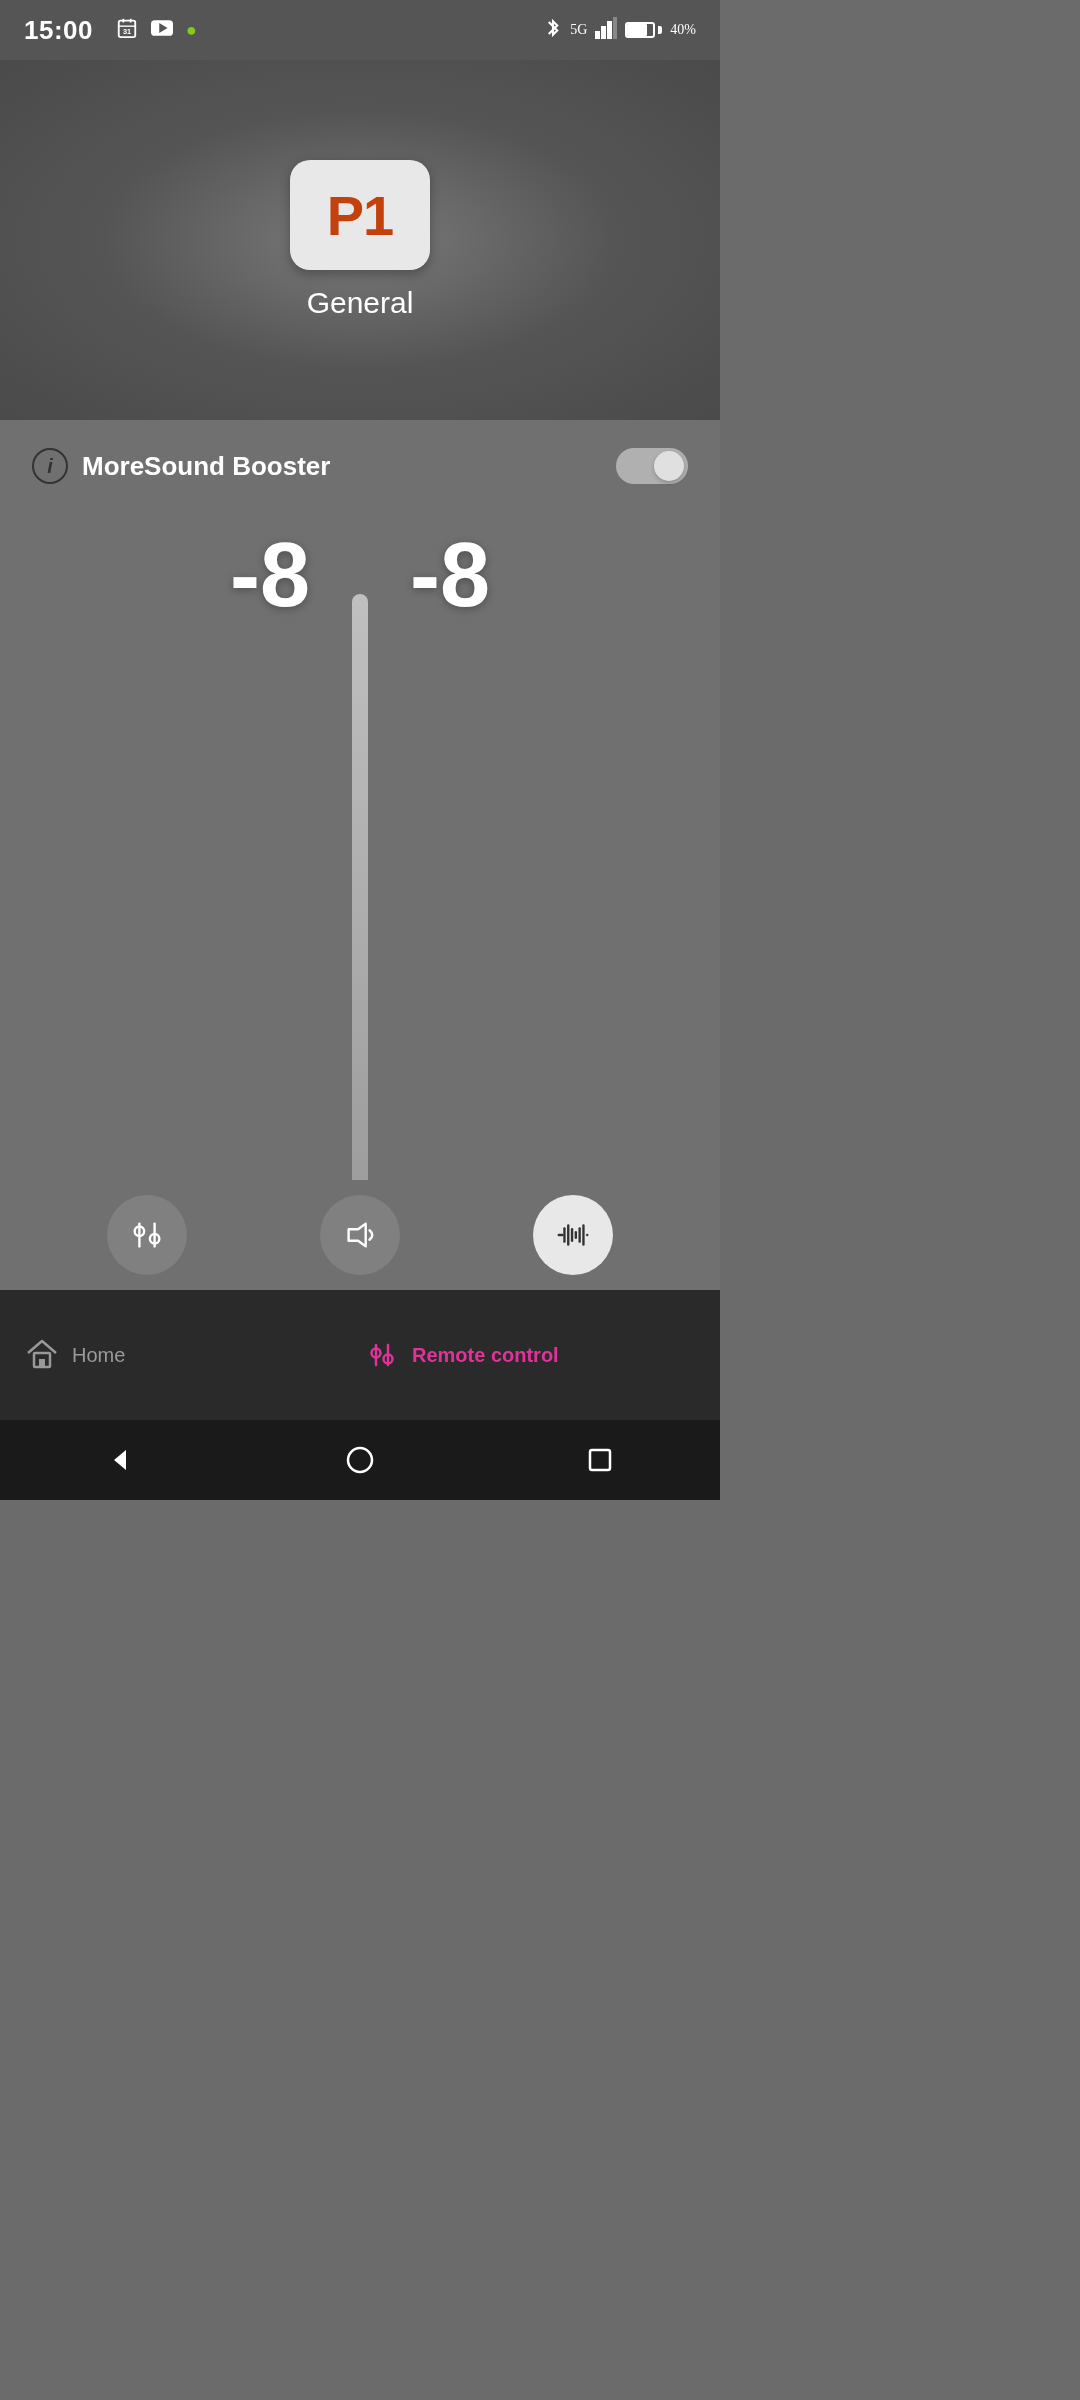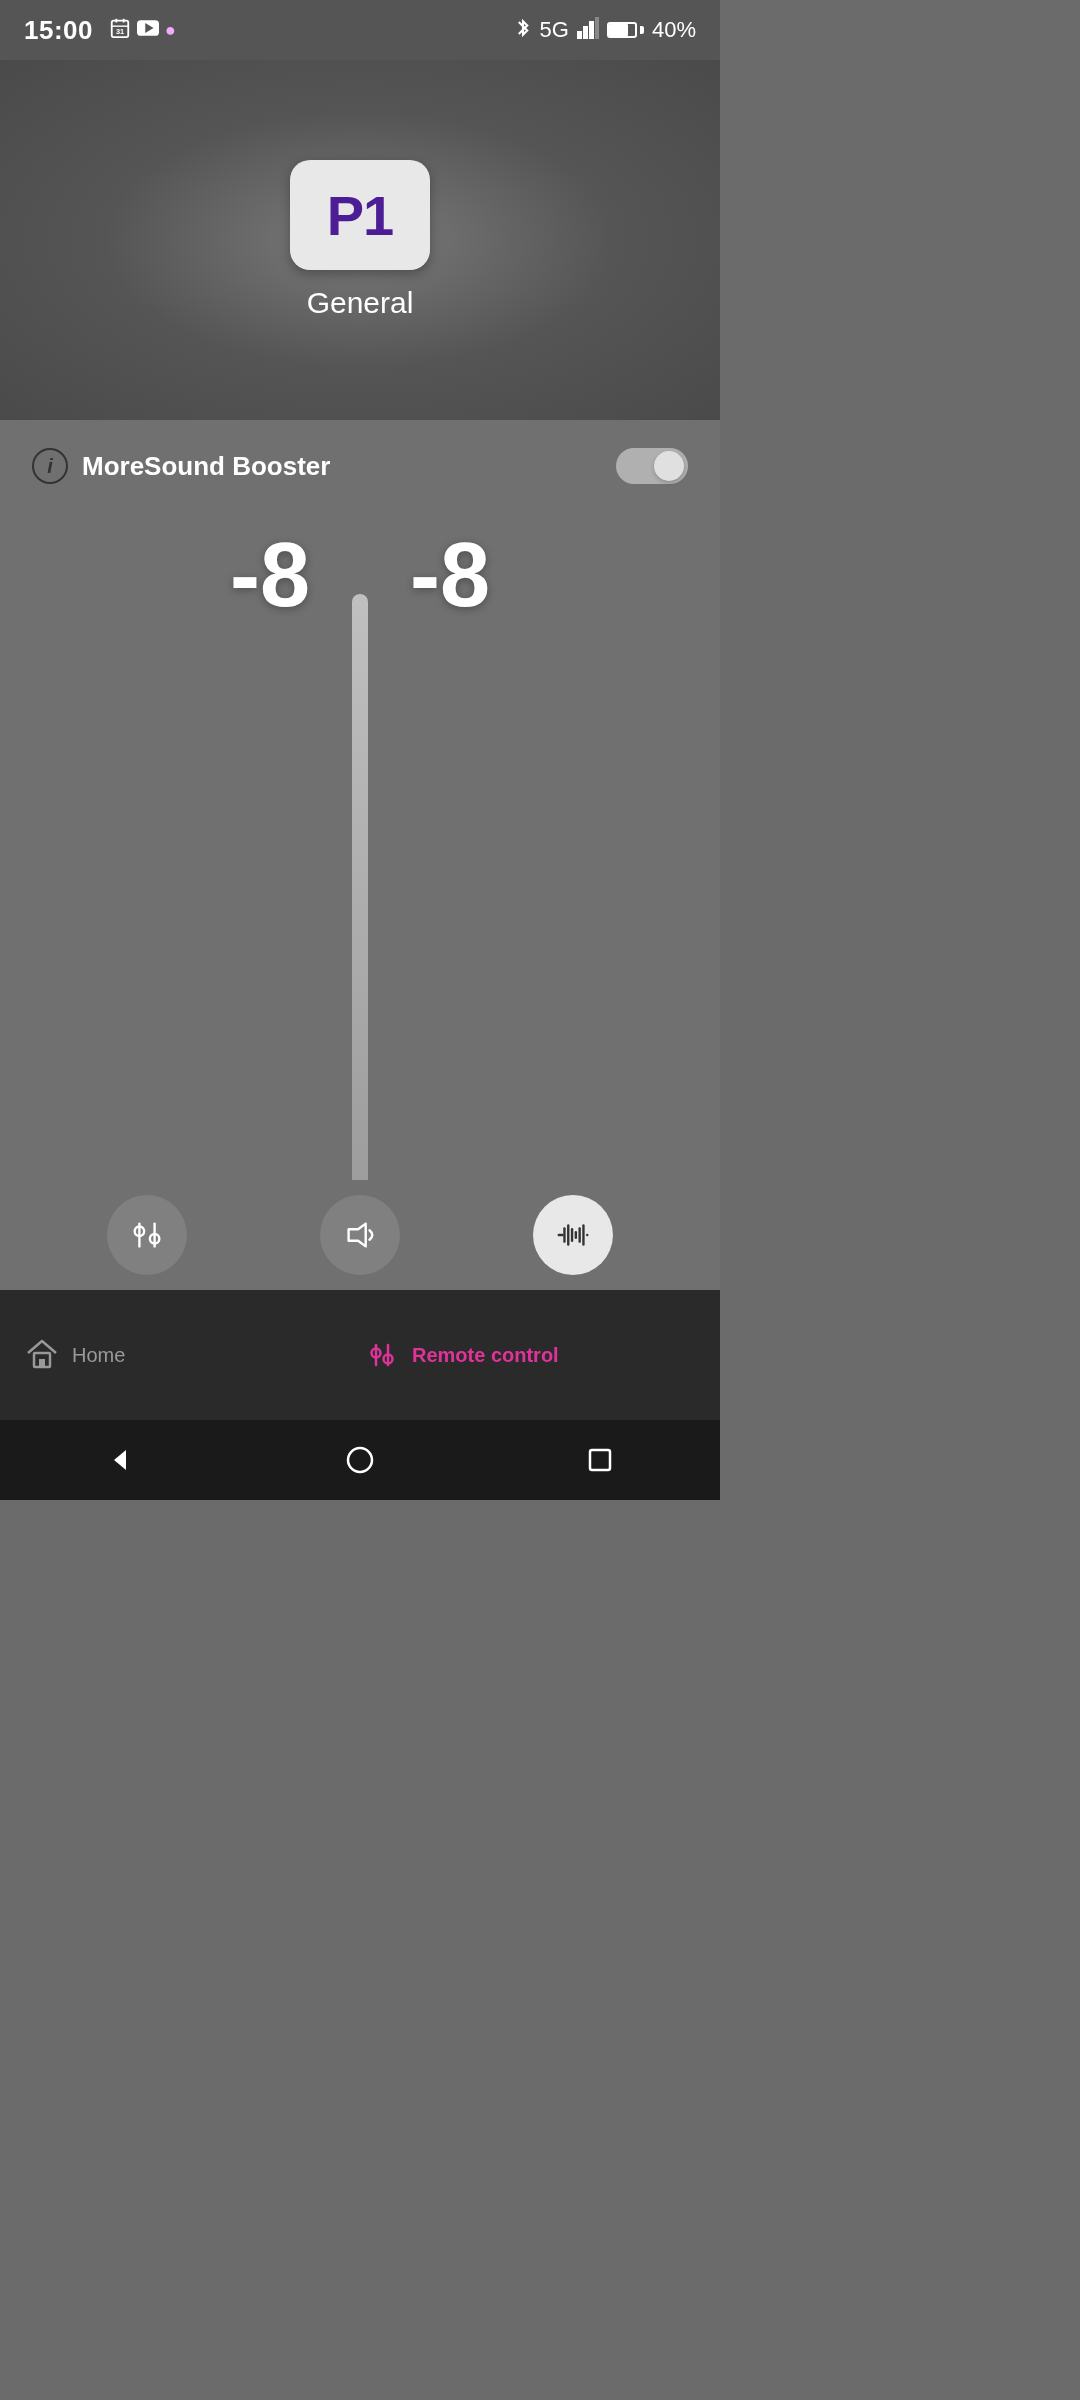--- a/index.html
+++ b/index.html
@@ -40,34 +40,36 @@
       letter-spacing: 0.5px;
     }
 
     .status-icons {
       display: flex;
       align-items: center;
       gap: 6px;
     }
 
     .status-icon-item {
-      color: #f0abfc;
+      color: #84cc16;
       font-size: 18px;
+      margin-left: 7px;
     }
 
     .status-right {
       display: flex;
       align-items: center;
       gap: 8px;
     }
 
     .status-right-text {
       color: white;
-      font-size: 22px;
+      font-size: 14px;
       font-weight: 500;
+      font-family: Liberation Serif, serif;
     }
 
     
     .top-section {
       width: 100%;
       height: 360px;
       background: radial-gradient(ellipse at center, #7a7a7a 0%, #555555 50%, #4a4a4a 100%);
       display: flex;
       flex-direction: column;
       align-items: center;
@@ -82,21 +84,21 @@
       border-radius: 20px;
       display: flex;
       align-items: center;
       justify-content: center;
       box-shadow: 0 4px 12px rgba(0,0,0,0.3);
     }
 
     .program-badge-text {
       font-size: 56px;
       font-weight: 900;
-      color: #4c1d95;
+      color: #c2410c;
       letter-spacing: -1px;
     }
 
     .program-name {
       color: white;
       font-size: 30px;
       font-weight: 400;
     }
 
     

